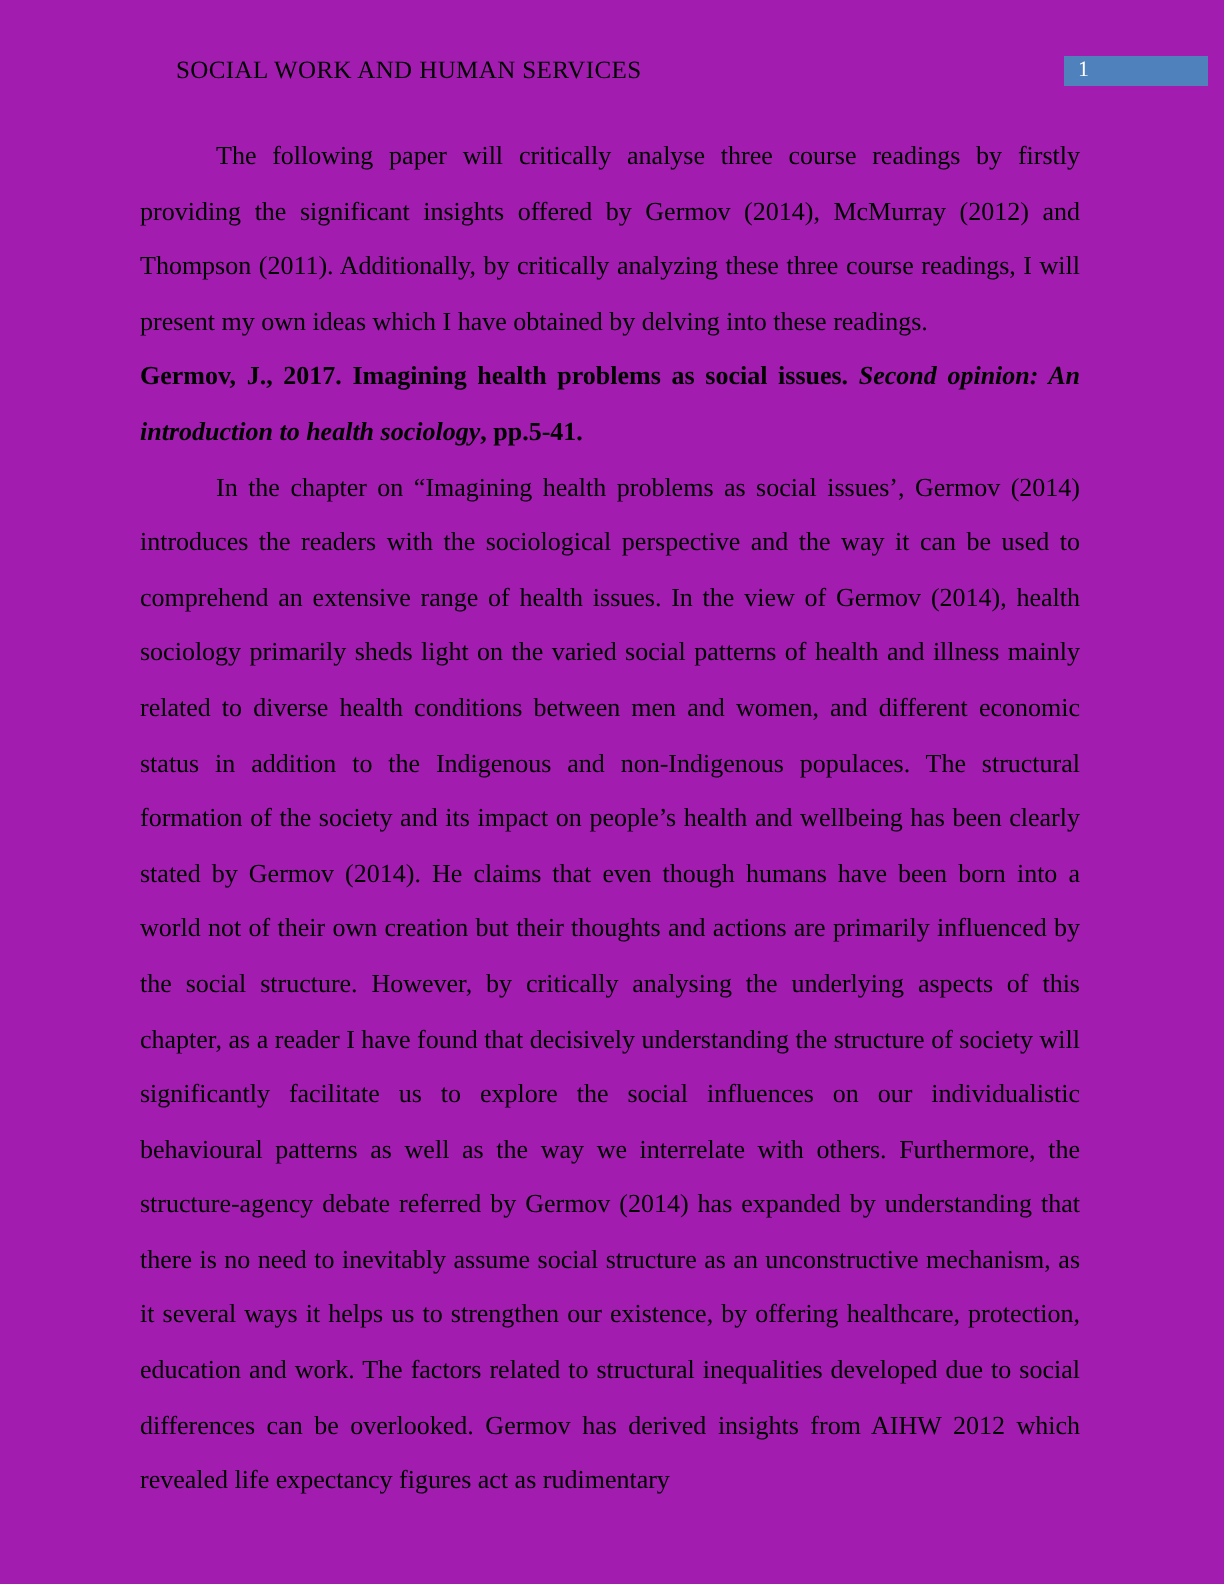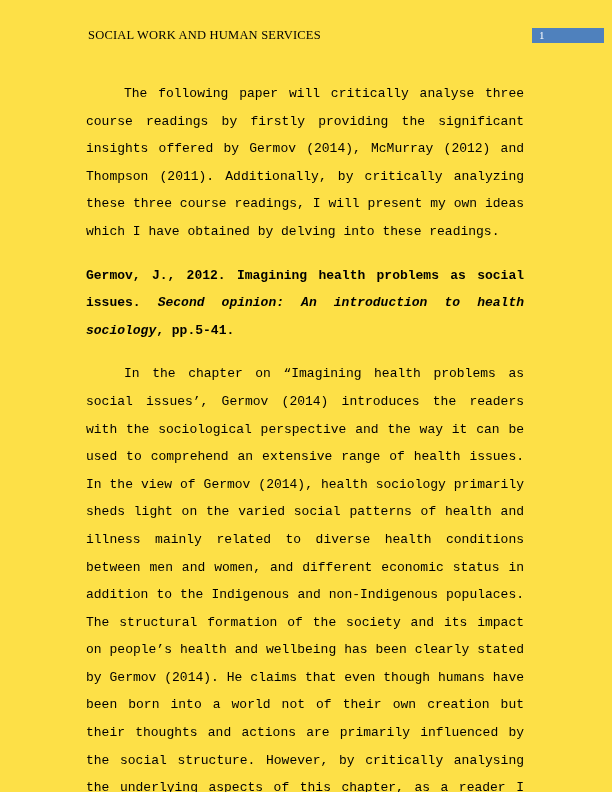--- a/index.html
+++ b/index.html
@@ -4,21 +4,21 @@
 <style>
   html, body {
     margin: 0;
     padding: 0;
     background: #ffffff;
   }
   .page {
     position: relative;
     width: 612px;
     height: 792px;
-    background: #fde047;
+    background: #a21caf;
     overflow: hidden;
     font-family: "Liberation Serif", "DejaVu Serif", serif;
     color: #000000;
   }
   .page-header {
     position: absolute;
     top: 28px;
     left: 0;
     right: 0;
     height: 18px;
@@ -49,25 +49,24 @@
     font-size: 11px;
     line-height: 1;
   }
   .page-body {
     position: absolute;
     top: 64px;
     left: 70px;
     right: 72px;
   }
   p {
-    margin: 16px;
+    margin: 0;
     font-size: 13px;
     line-height: 27.6px;
     text-align: justify;
-    font-family: Liberation Mono, monospace;
   }
   p.body-para {
     text-indent: 38px;
   }
   p.reference-heading {
     font-weight: bold;
     text-indent: 0;
   }
   .italic {
     font-style: italic;
@@ -82,19 +81,19 @@
     <span class="running-head">SOCIAL WORK AND HUMAN SERVICES</span>
     <span class="page-number-box" style="background: rgb(79, 129, 189);">
       <span>1</span>
     </span>
   </header>
 
   <main class="page-body">
 
     <p class="body-para">The following paper will critically analyse three course readings by firstly providing the significant insights offered by Germov (2014), McMurray (2012) and Thompson (2011). Additionally, by critically analyzing these three course readings, I will present my own ideas which I have obtained by delving into these readings.</p>
 
-    <p class="reference-heading"><span>Germov, J., 2012. Imagining health problems as social issues. </span><span class="italic">Second opinion: An introduction to health sociology</span><span>, pp.5-41.</span></p>
+    <p class="reference-heading"><span>Germov, J., 2017. Imagining health problems as social issues. </span><span class="italic">Second opinion: An introduction to health sociology</span><span>, pp.5-41.</span></p>
 
     <p class="body-para">In the chapter on “Imagining health problems as social issues’, Germov (2014) introduces the readers with the sociological perspective and the way it can be used to comprehend an extensive range of health issues. In the view of Germov (2014), health sociology primarily sheds light on the varied social patterns of health and illness mainly related to diverse health conditions between men and women, and different economic status in addition to the Indigenous and non-Indigenous populaces. The structural formation of the society and its impact on people’s health and wellbeing has been clearly stated by Germov (2014). He claims that even though humans have been born into a world not of their own creation but their thoughts and actions are primarily influenced by the social structure. However, by critically analysing the underlying aspects of this chapter, as a reader I have found that decisively understanding the structure of society will significantly facilitate us to explore the social influences on our individualistic behavioural patterns as well as the way we interrelate with others. Furthermore, the structure-agency debate referred by Germov (2014) has expanded by understanding that there is no need to inevitably assume social structure as an unconstructive mechanism, as it several ways it helps us to strengthen our existence, by offering healthcare, protection, education and work. The factors related to structural inequalities developed due to social differences can be overlooked. Germov has derived insights from AIHW 2012 which revealed life expectancy figures act as rudimentary</p>
 
   </main>
 
 </div>
 
 </body></html>

